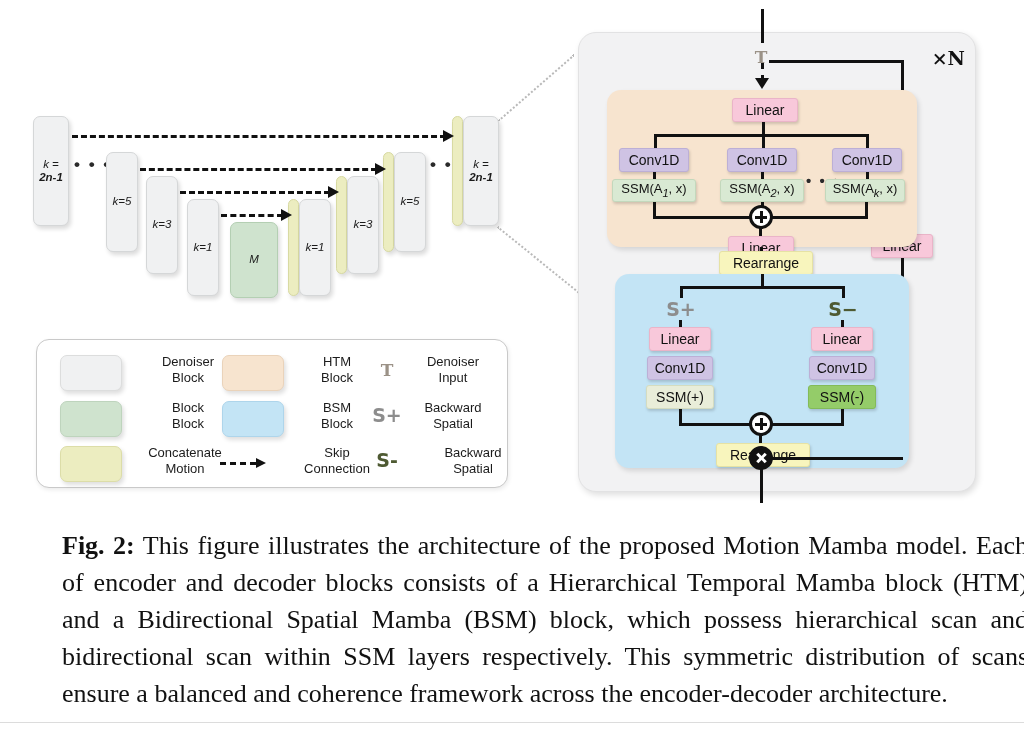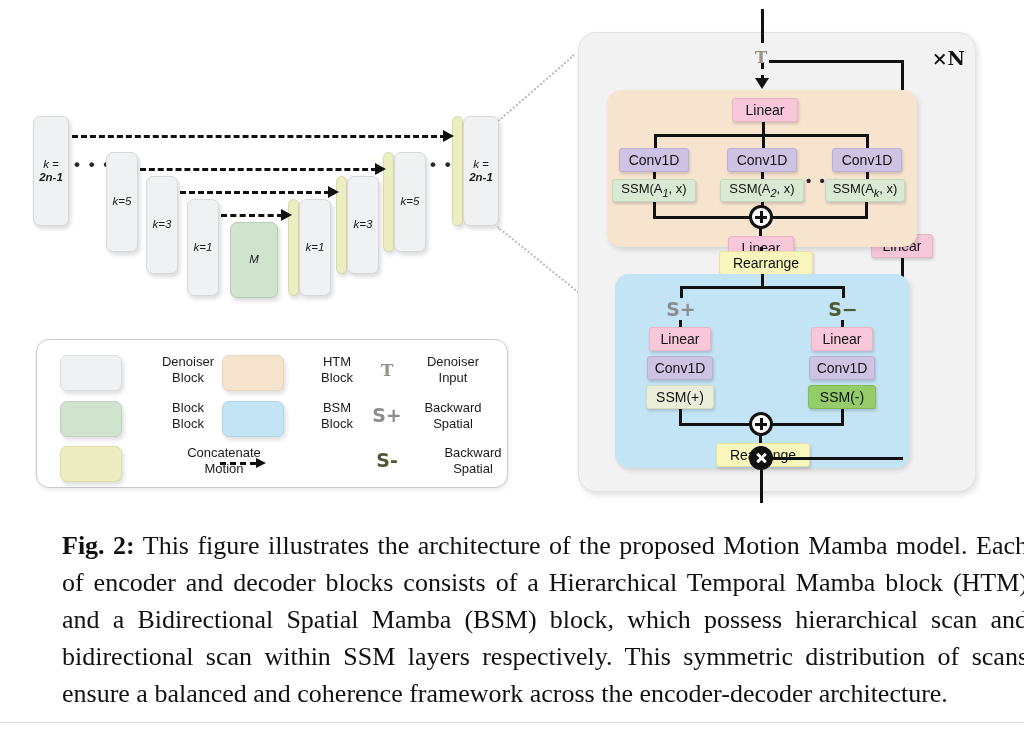--- a/index.html
+++ b/index.html
@@ -217,27 +217,31 @@
       <span>Block</span>
     </div>
 
     <div class="lg-sym sym-Sp" style="left:327px;top:64px;width:46px;">S+</div>
     <div class="lg-txt" style="left:370px;top:60px;width:92px;">
       <span>Backward</span><br>
       <span>Spatial</span>
     </div>
 
     <div class="lg-sw concat" style="left:23px;top:106px;"></div>
-    <div class="lg-txt" style="left:86px;top:105px;width:124px;padding-left:39px;">
+    <div class="lg-txt" style="left:86px;top:105px;width:124px;">
       <span>Concatenate</span><br>
       <span>Motion</span>
     </div>
 
     <div class="lg-dash" style="left:183px;top:122px;"></div>
     <div class="lg-dashhead" style="left:219px;top:118px;"></div>
+    <div class="lg-txt" style="left:240px;top:105px;width:120px;">
+      <span>Skip</span><br>
+      <span>Connection</span>
+    </div>
 
     <div class="lg-sym sym-Sm" style="left:327px;top:109px;width:46px;">S-</div>
     <div class="lg-txt" style="left:386px;top:105px;width:100px;">
       <span>Backward</span><br>
       <span>Spatial</span>
     </div>
   </div>
 
   <div id="detail-panel" style="left:578px;top:32px;width:396px;height:458px;">
 

